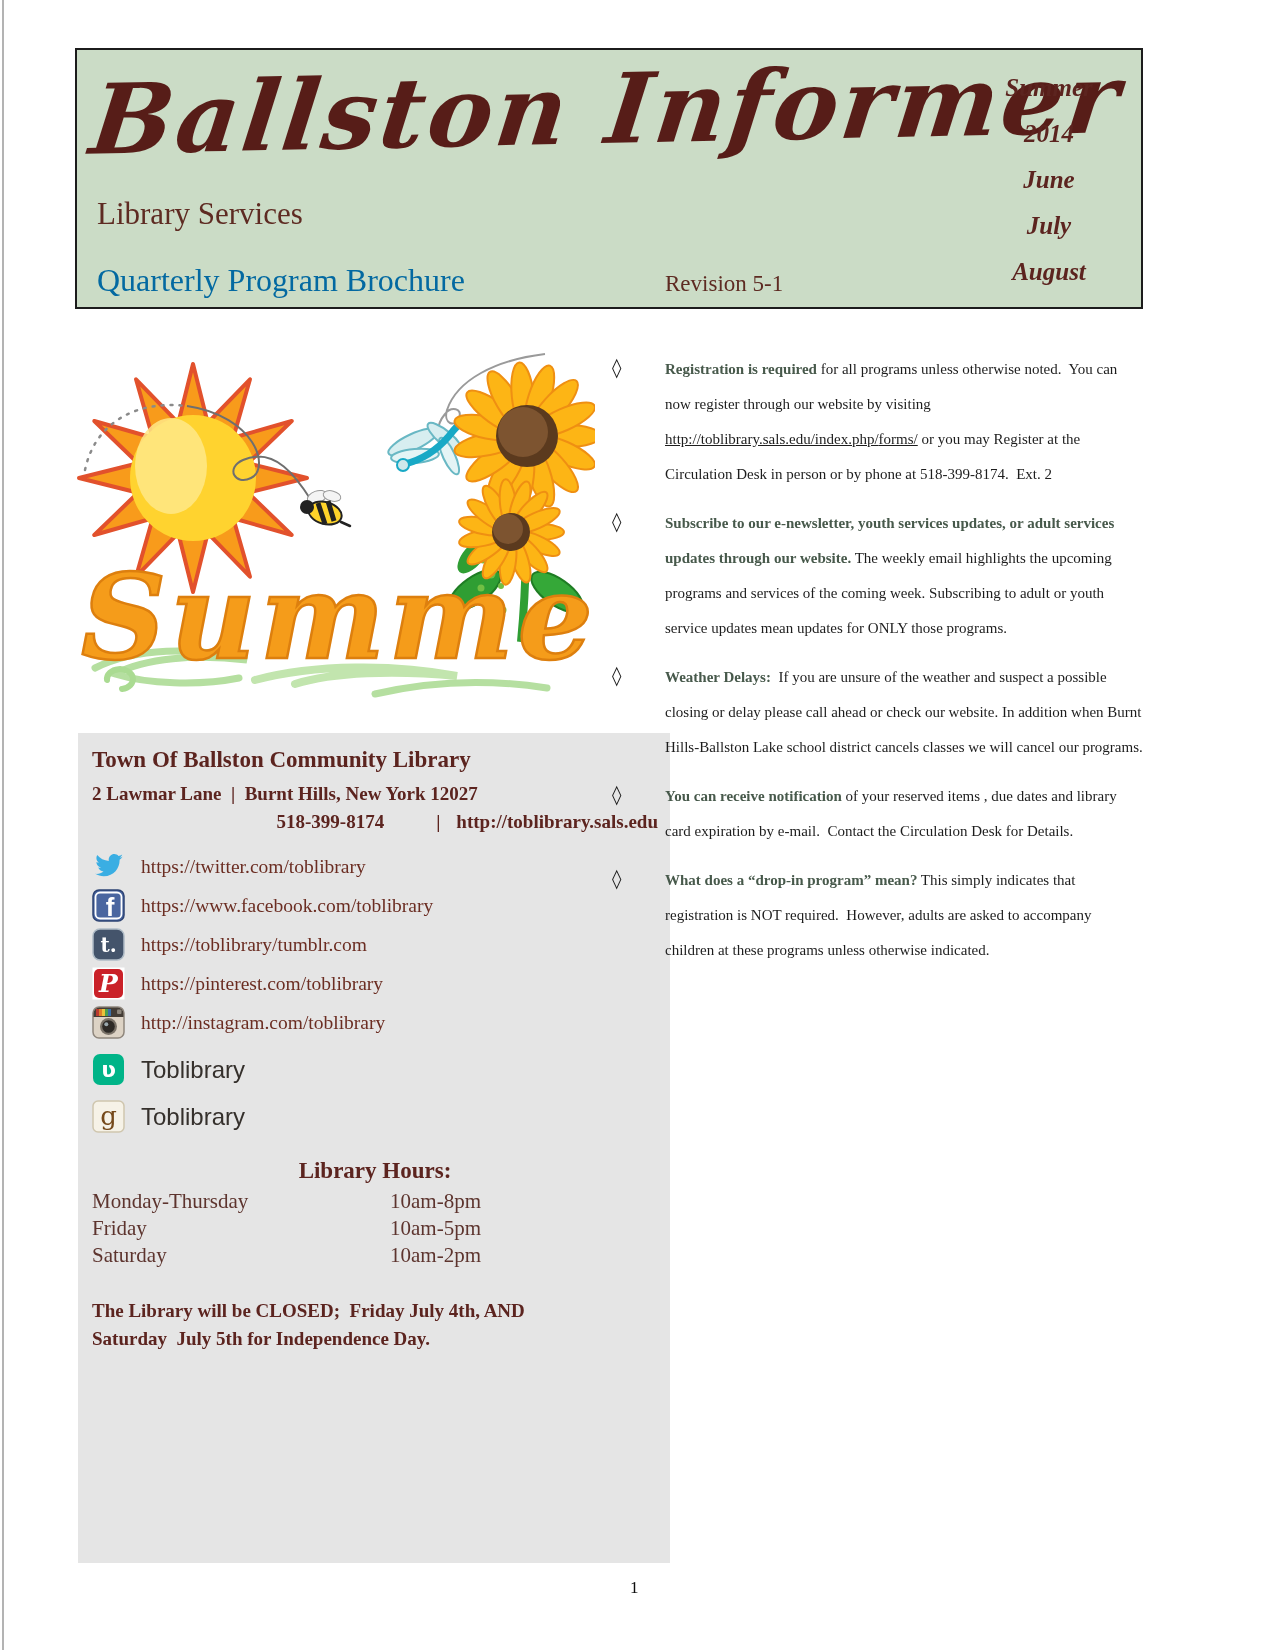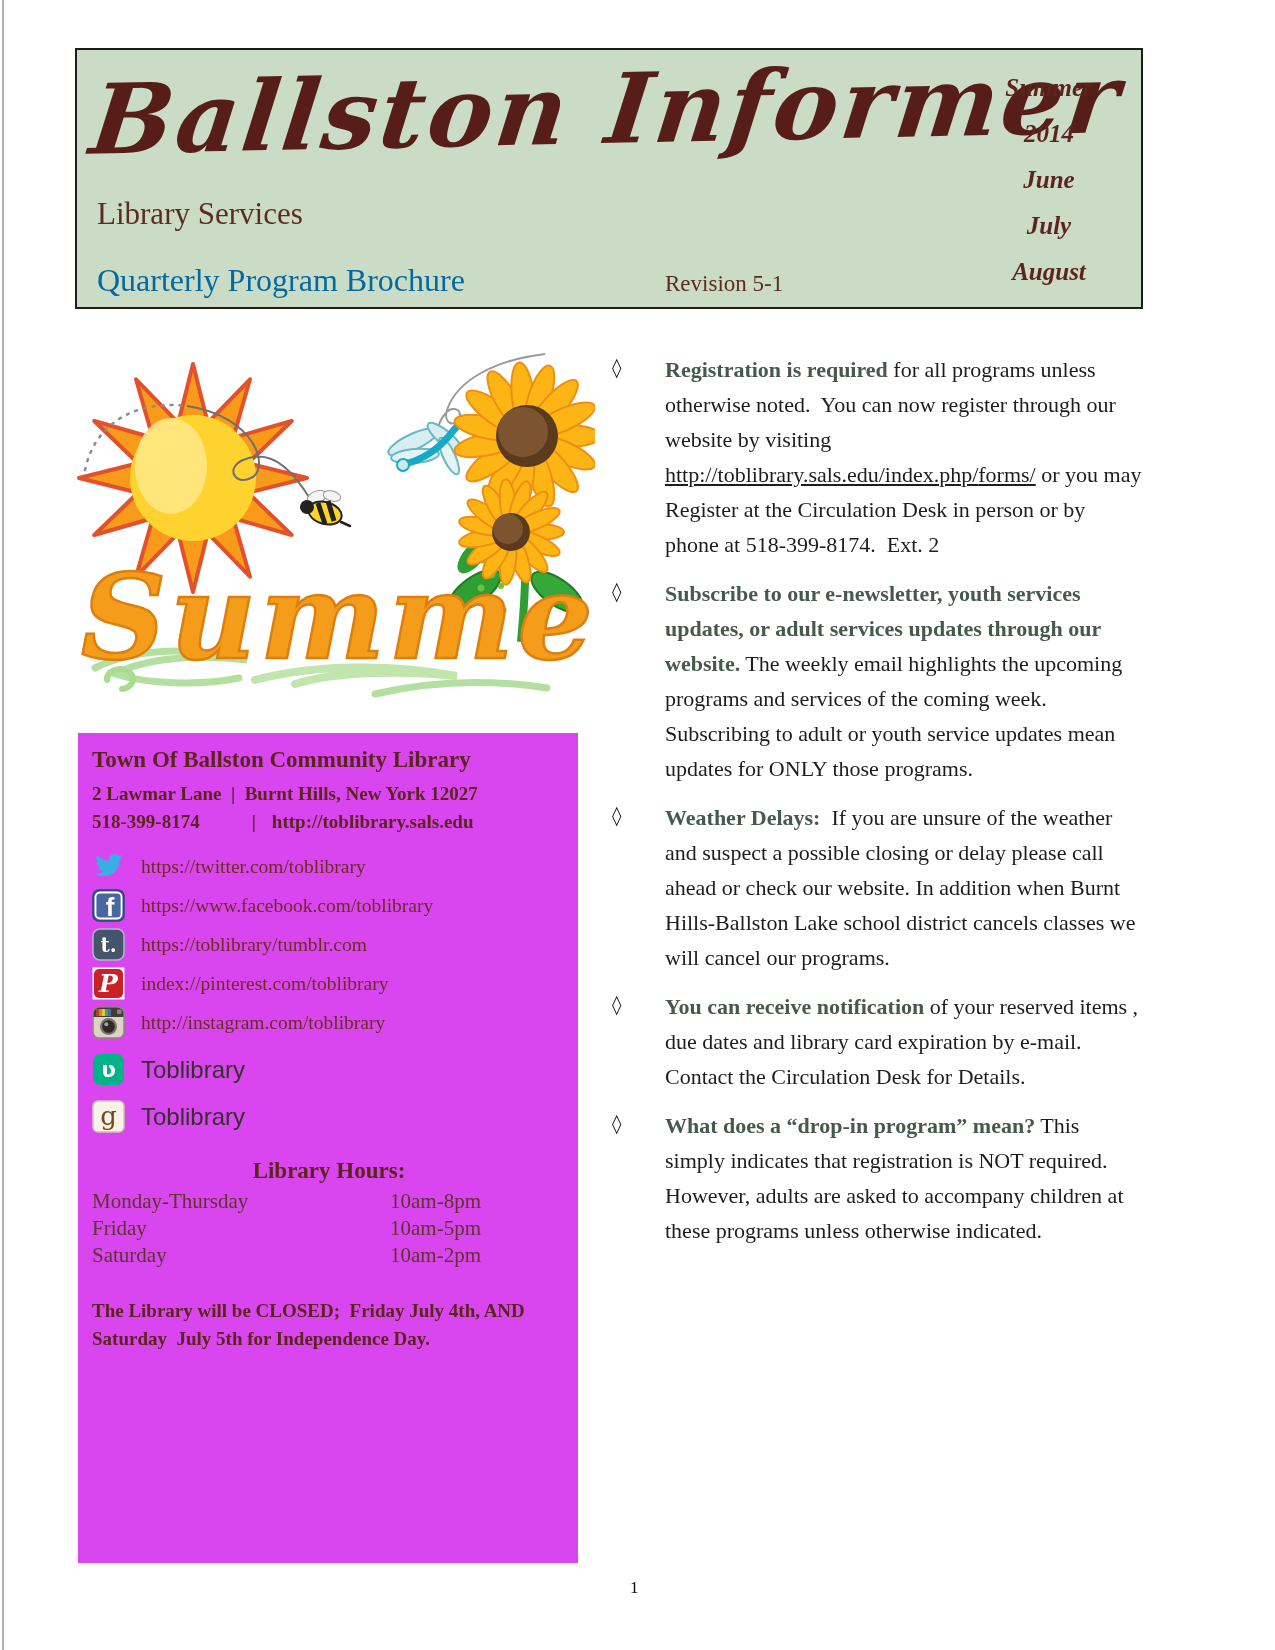--- a/index.html
+++ b/index.html
@@ -17,25 +17,25 @@
   .hdr-sub2{position:absolute;left:20px;top:212px;font-size:32px;color:#0369a1;}
   .hdr-rev{position:absolute;left:588px;top:221px;font-size:23px;color:#5e2b22;}
   .hdr-season{position:absolute;right:26px;top:24px;width:132px;text-align:center;
               font-weight:bold;font-style:italic;font-size:25px;color:#5c241f;}
   .hdr-season div{height:46px;}
 
   
   .summer-art{position:absolute;left:75px;top:350px;width:520px;height:352px;}
 
   
-  .info-box{position:absolute;left:78px;top:733px;width:500px;height:830px;
-            background:#d946ef;box-sizing:border-box;padding:14px 12px 0 14px;color:#5c241f;}
+  .info-box{position:absolute;left:78px;top:733px;width:592px;height:830px;
+            background:#e5e5e5;box-sizing:border-box;padding:14px 12px 0 14px;color:#5c241f;}
   .ib-title{font-size:23px;font-weight:bold;}
   .ib-addr{font-size:19px;font-weight:bold;margin-top:10px;white-space:pre-wrap;}
-  .ib-phone{font-size:19px;font-weight:bold;margin-top:6px;}
+  .ib-phone{font-size:19px;font-weight:bold;margin-top:6px;text-align:right;}
   .ib-phone .sep{margin:0 16px 0 52px;}
   .social{margin-top:14px;}
   .social-row{display:flex;align-items:center;height:39px;text-align:right;}
   .social-row.gap{margin-top:8px;}
   .social-icon{width:33px;height:33px;margin-right:16px;flex:0 0 33px;}
   .social-icon svg{display:block;width:33px;height:33px;}
   .social-label{font-size:19.5px;color:#6b2d22;}
   .social-label.sans{font-family:"Liberation Sans","DejaVu Sans",sans-serif;
                      font-size:24px;color:#35302c;}
   .hours-title{text-align:center;font-weight:bold;font-size:23px;margin-top:22px;color:#5c241f;}
@@ -43,21 +43,21 @@
   .hours-row{position:relative;font-size:21px;color:#5d342e;line-height:27px;}
   .hours-time{position:absolute;left:298px;}
   .notice{font-weight:bold;font-size:19px;line-height:28px;margin-top:28px;width:462px;
           color:#5c241f;white-space:pre-wrap;}
 
   
   .bullets{position:absolute;left:612px;top:352px;width:532px;}
   .bullet{display:flex;margin-bottom:14px;}
   .bullet-marker{width:53px;flex:0 0 53px;font-size:19px;color:#1c1c1c;padding-top:4px;
                  font-family:"DejaVu Sans",sans-serif;}
-  .bullet-text{font-size:22px;line-height:35px;color:#1d1d1d;width:479px;white-space:pre-wrap;}
+  .bullet-text{font-size:15px;line-height:35px;color:#1d1d1d;width:479px;white-space:pre-wrap;}
   .lead{font-weight:bold;color:#47594b;}
   a.doc-link{color:inherit;text-decoration:underline;}
 
   .page-num{position:absolute;left:630px;top:1578px;font-size:17px;color:#0d0d0d;}
 </style>
 </head>
 <body>
 
 <div class="page">
   <div class="edge-line"></div>
@@ -225,21 +225,21 @@
         <span class="social-label">https://toblibrary/tumblr.com</span>
       </div>
       <div class="social-row">
         <span class="social-icon">
           <svg viewBox="0 0 33 33">
               <rect x="0.5" y="0.5" width="32" height="32" fill="#ffffff"></rect>
               <rect x="2" y="2" width="29" height="29" rx="5" fill="#ca2128"></rect>
               <text x="16.5" y="25" font-family="DejaVu Serif, serif" font-style="italic" font-weight="bold" font-size="25" fill="#ffffff" text-anchor="middle">P</text>
             </svg>
         </span>
-        <span class="social-label">index://pinterest.com/toblibrary</span>
+        <span class="social-label">https://pinterest.com/toblibrary</span>
       </div>
       <div class="social-row">
         <span class="social-icon">
           <svg viewBox="0 0 33 33">
               <rect x="1" y="1" width="31" height="31" rx="6" fill="#ddd3c5" stroke="#8f867c" stroke-width="1.5"></rect>
               <path d="M1.5,7.5 a6,6 0 0 1 6,-6 h18 a6,6 0 0 1 6,6 v3.5 h-30z" fill="#433c35"></path>
               <rect x="4" y="3" width="3" height="7" fill="#b93a2f"></rect>
               <rect x="7" y="3" width="3" height="7" fill="#dd7f2a"></rect>
               <rect x="10" y="3" width="3" height="7" fill="#e8c33c"></rect>
               <rect x="13" y="3" width="3" height="7" fill="#4a9e4c"></rect>

